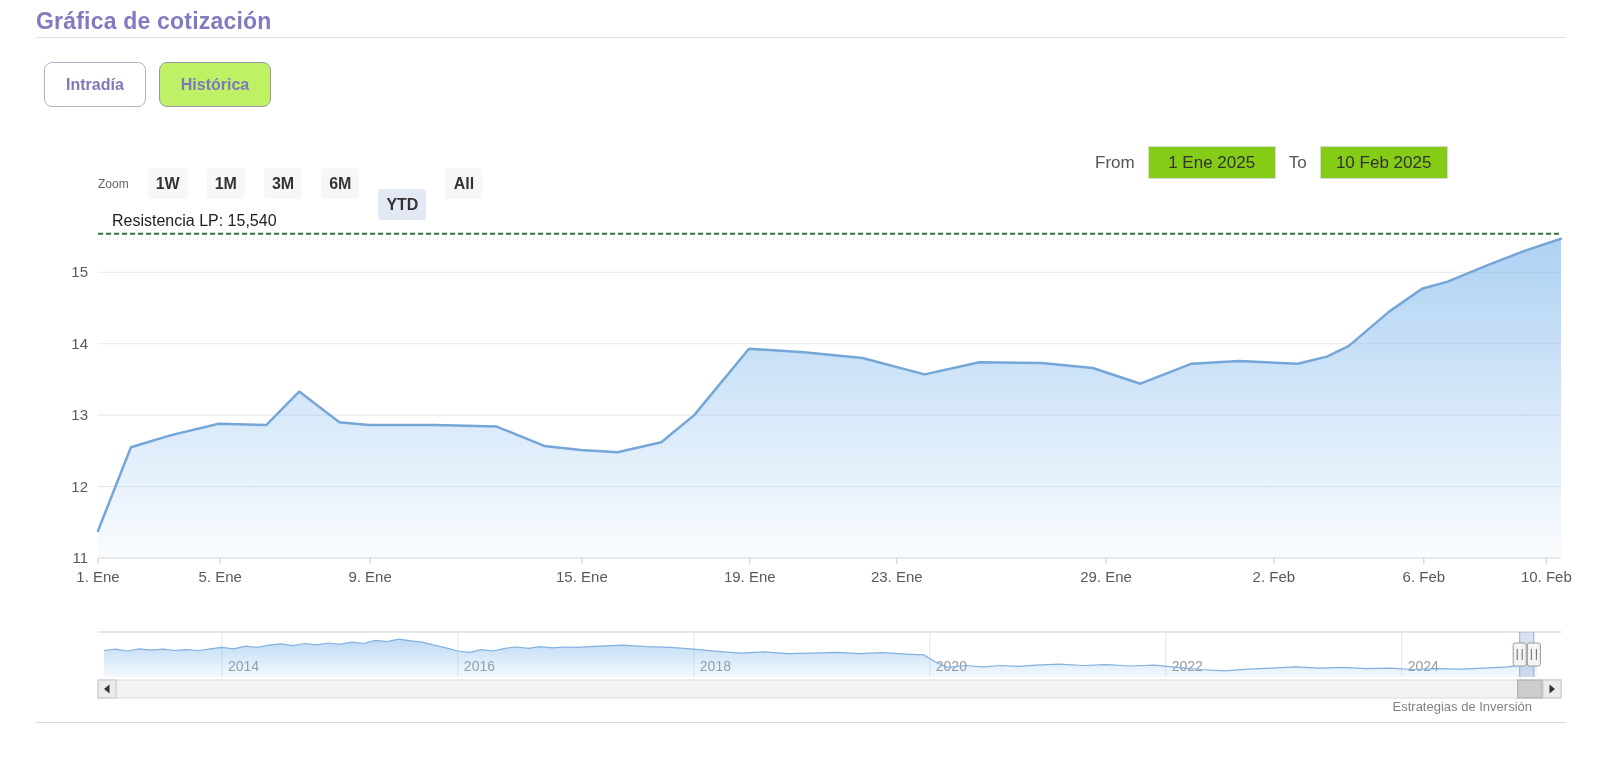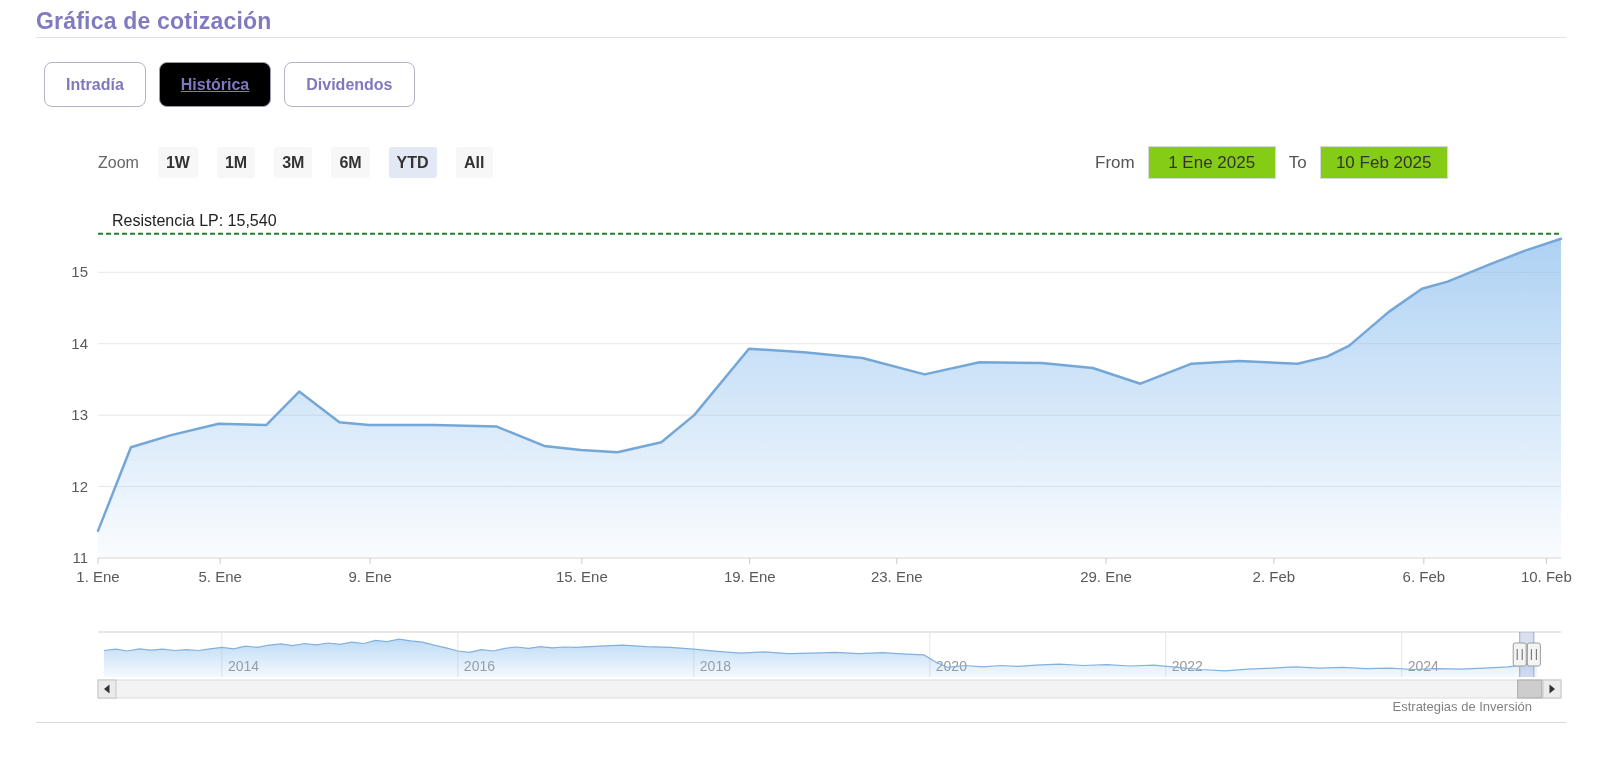--- a/index.html
+++ b/index.html
@@ -17,31 +17,31 @@
   .divider.bottom { left:36px; top:722px; width:1530px; background:#d8d8de; }
 
   .tabs { position:absolute; left:44px; top:62px; display:flex; gap:13px; }
   .tab {
     height:45px; padding:0 21px; display:flex; align-items:center;
     background:#fff; border-radius:8px; font-family:"Liberation Sans",sans-serif;
     font-size:16px; font-weight:bold; cursor:pointer;
   }
   .tab.purple { color:#7e79bd; border:1px solid #b5b2c6; }
   .tab.red    { color:#e28585; border:1px solid #ecc3c3; }
-  .tab.active { background:#000000; border-color:#9d99a9;text-decoration:underline; }
+  .tab.active { background:#bef264; border-color:#9d99a9; }
 
   .zoom-row { position:absolute; left:98px; top:147px; display:flex; align-items:center; gap:19px; }
-  .zoom-label { font-size:16px; color:#666; }
+  .zoom-label { font-size:12px; color:#666; }
   .zbtn {
     height:31px; min-width:37px; padding:0 8px; border:none; border-radius:3px;
     background:#f7f7f7; color:#333; font-size:16px; cursor:pointer;
     font-family:"Liberation Sans",sans-serif;
     font-weight:bold;
   }
-  .zbtn.active { background:#e2e8f4; font-weight:bold; }
+  .zbtn.active { background:#e2e8f4; font-weight:bold;margin-top:42px; }
 
   .date-row { position:absolute; left:1095px; top:146px; display:flex; align-items:center; gap:13px; }
   .date-label { font-size:17px; color:#555; }
   .date-input {
     width:128px; height:33px; border:1px solid #d9d9d9; background:#84cc16;
     text-align:center; font-size:17px; color:#333;
     font-family:"Liberation Sans",sans-serif;
   }
   .footer-credit {
     position:absolute; top:699px; right:70px;
@@ -54,21 +54,20 @@
 <body>
 
 <div class="page">
 
   <div class="title">Gráfica de cotización</div>
   <div class="divider top"></div>
 
   <div class="tabs">
     <button class="tab purple">Intradía</button>
     <button class="tab purple active">Histórica</button>
-    <button class="tab purple">Dividendos</button>
   </div>
 
   <div class="zoom-row">
     <span class="zoom-label">Zoom</span>
     <button class="zbtn">1W</button>
     <button class="zbtn">1M</button>
     <button class="zbtn">3M</button>
     <button class="zbtn">6M</button>
     <button class="zbtn active">YTD</button>
     <button class="zbtn">All</button>

